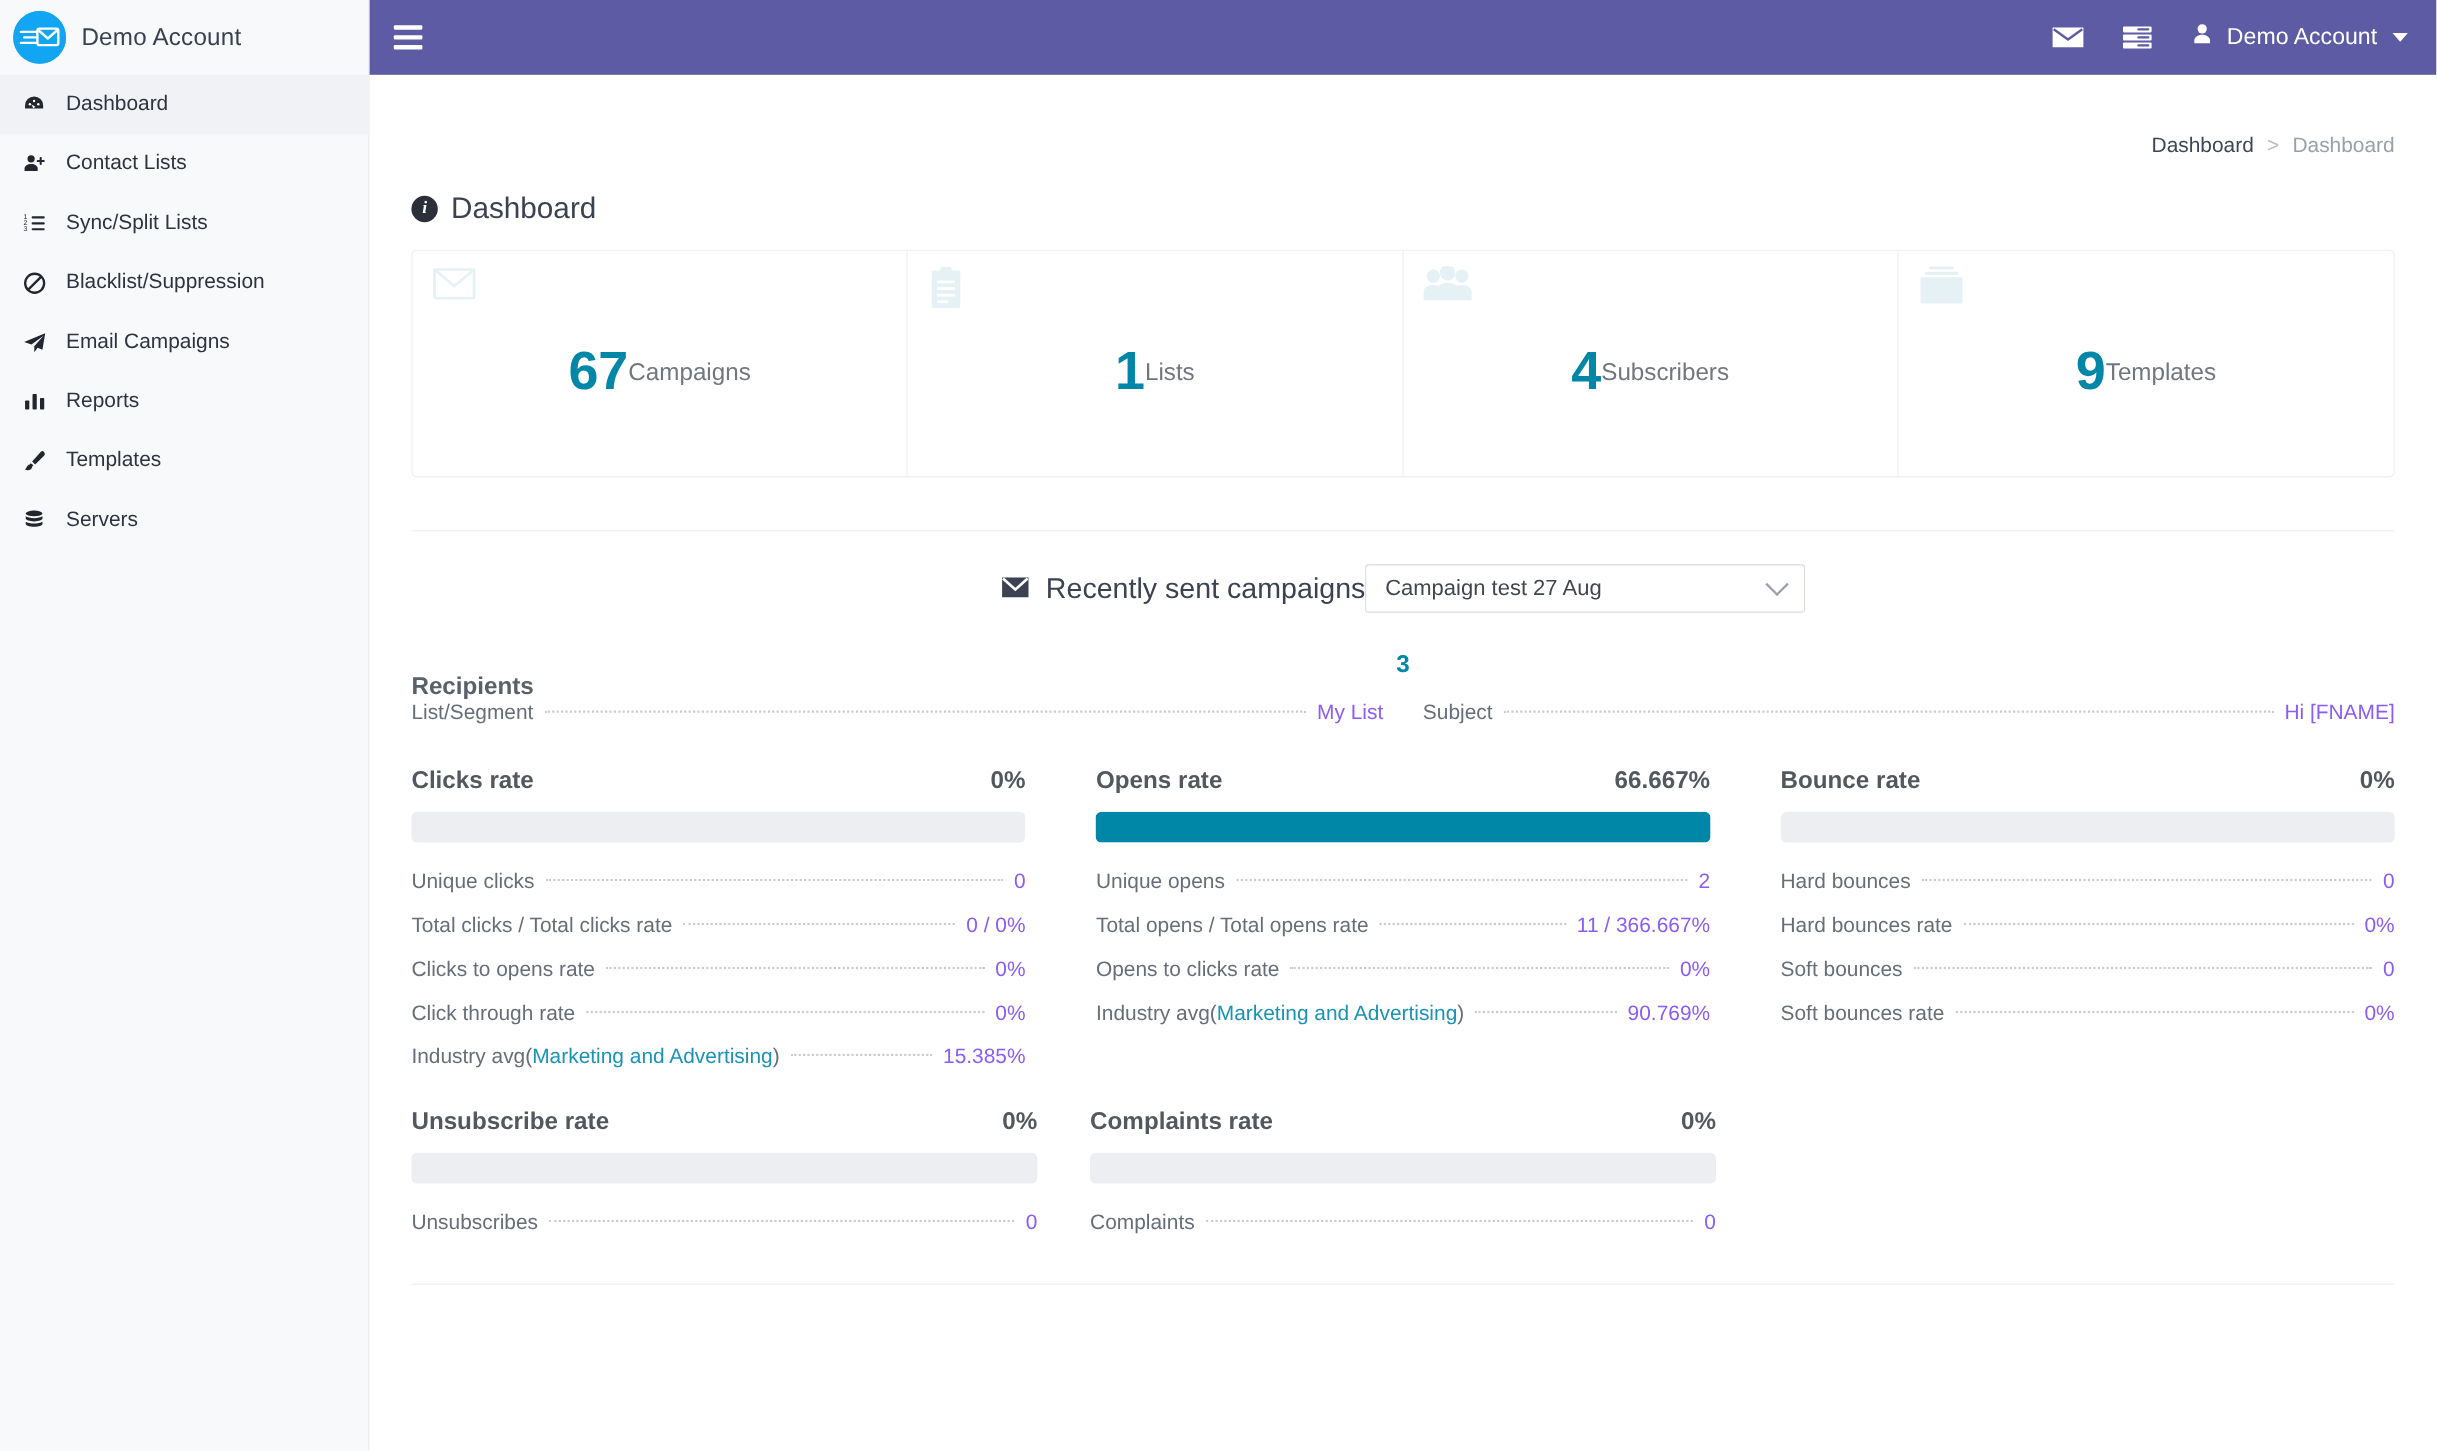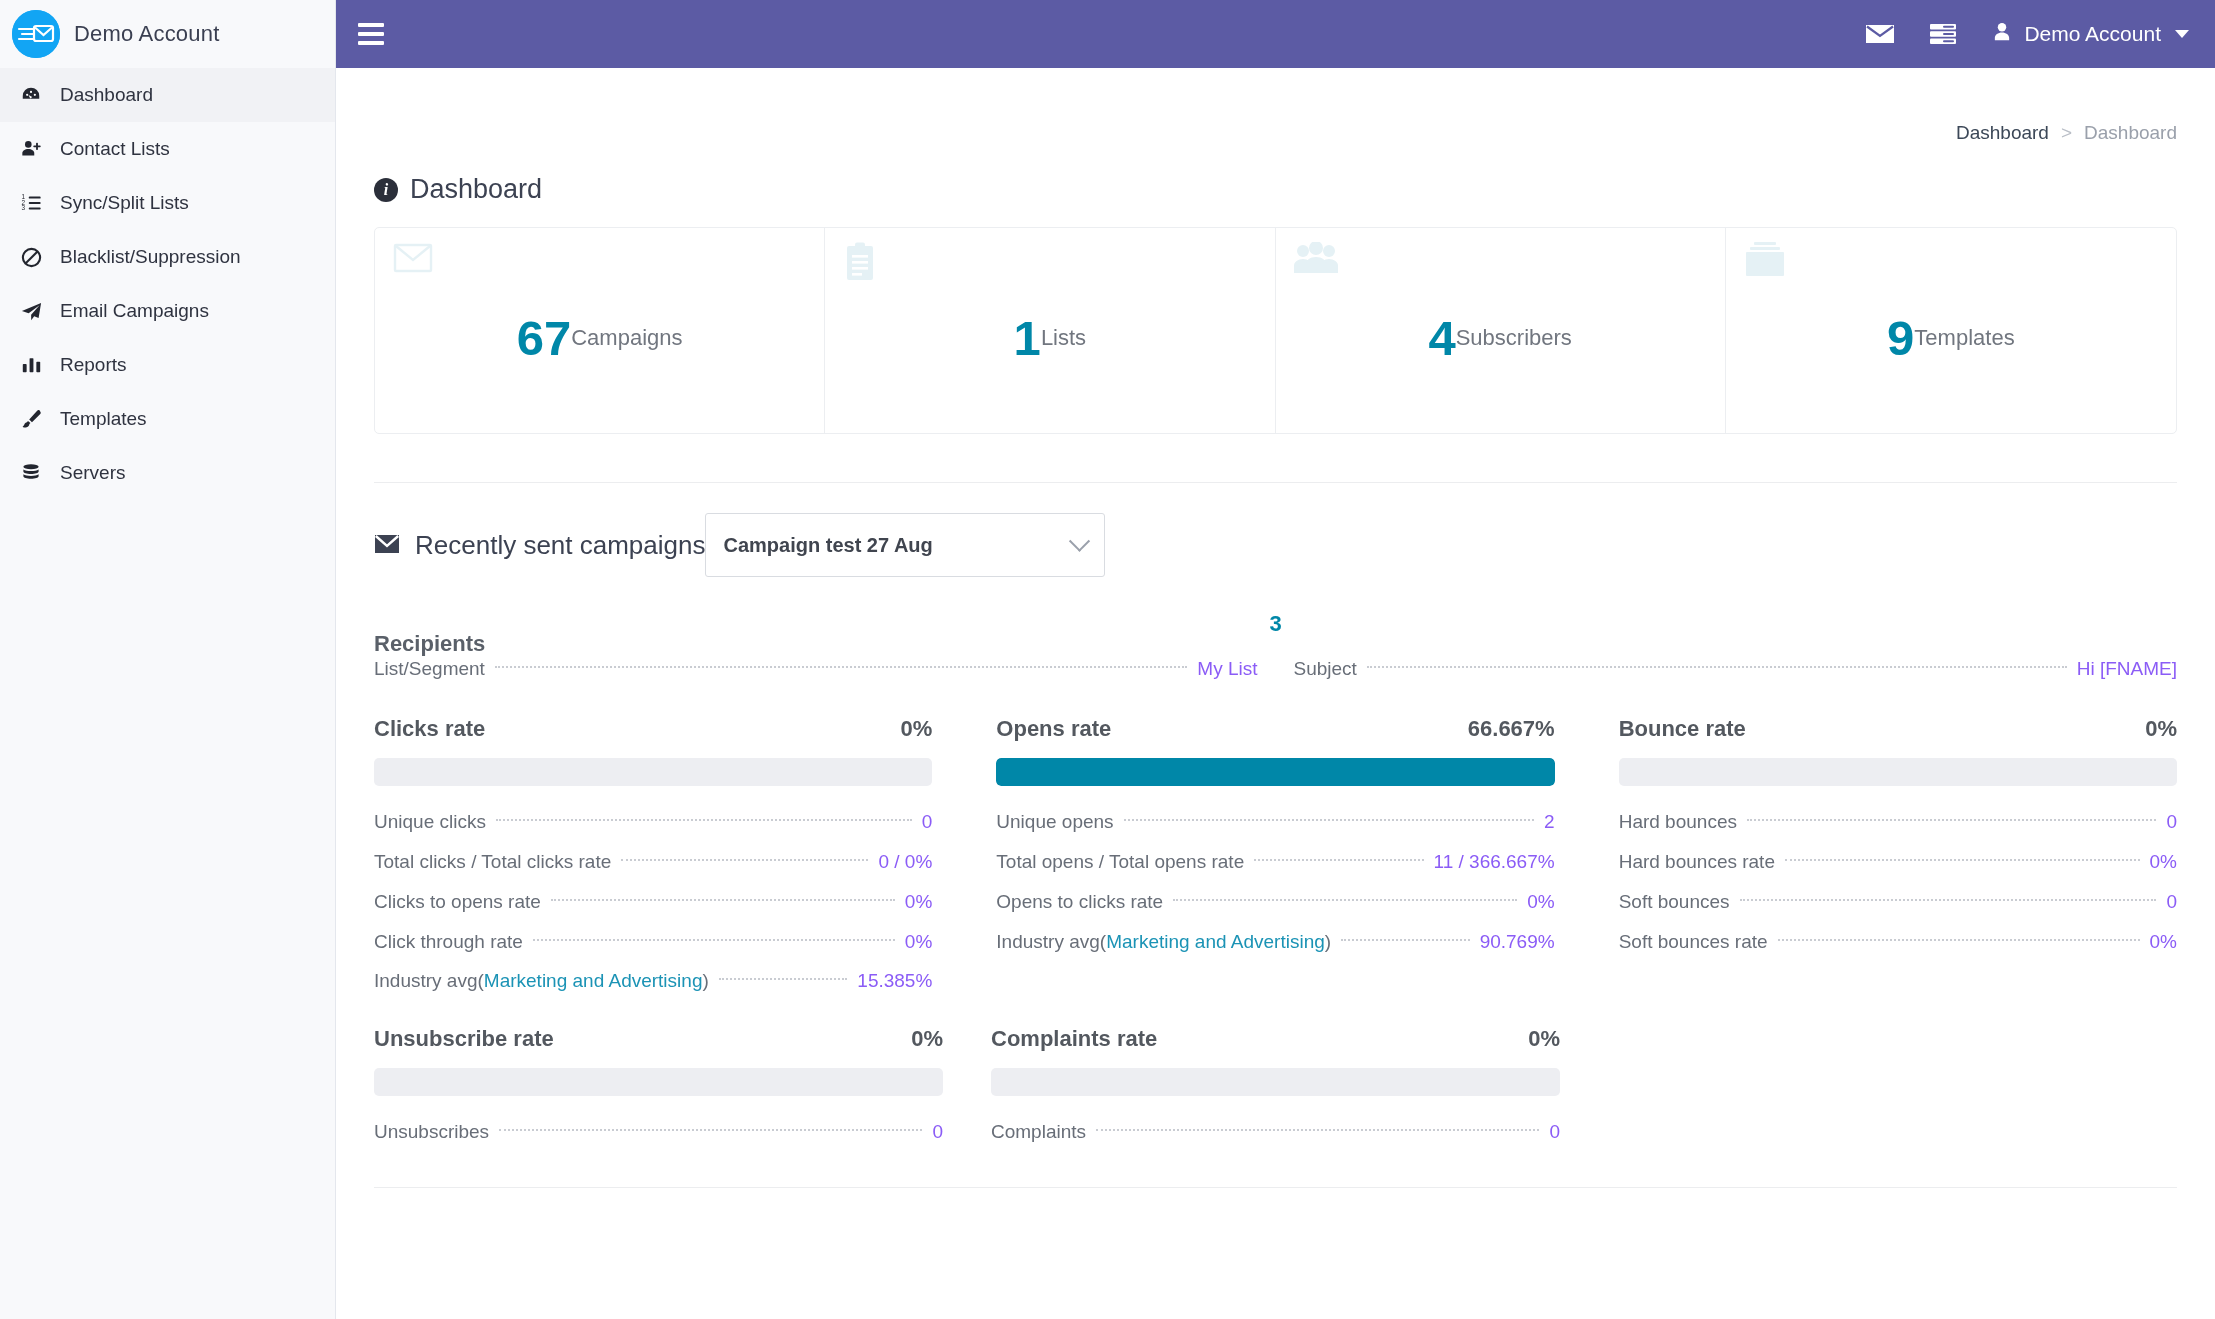--- a/index.html
+++ b/index.html
@@ -110,32 +110,32 @@
   }
   .stat-num {
     font-size: 49px; font-weight: bold; color: #0087a8; line-height: 1;
     margin-top: 16px;
   }
   .stat-label { font-size: 22px; color: #71767f; margin-top: 14px; }
 
   .hr { height: 1px; background: #ecedef; margin: 48px 0 0 0; }
 
   .sec-head {
-    display: flex; align-items: center; justify-content: flex-start;
+    display: flex; align-items: center; justify-content: center;
     margin-top: 30px;
   }
   .sec-title {
     display: flex; align-items: center; gap: 15px;
     font-size: 26px; color: #3c4252;
   }
   .campaign-select {
-    width: 400px; height: 64px;
+    width: 400px; height: 44px;
     border: 1px solid #d9dce1; border-radius: 3px; background: #fff;
     display: flex; align-items: center; justify-content: space-between;
-    padding: 0 17px; font-size: 20px; color: #40454f; cursor: pointer; font-weight: bold;
+    padding: 0 17px; font-size: 20px; color: #40454f; cursor: pointer;
   }
   .chev { width: 15px; height: 15px; border-right: 2px solid #9aa0ab; border-bottom: 2px solid #9aa0ab;
           transform: rotate(45deg) translate(-3px,-3px); }
   .recipients-label { font-weight: bold; color: #5a6069; margin-top: 20px; }
   .recipients-val {
     color: #0087a8; font-weight: bold; font-size: 22px;
     margin-left: auto; margin-right: auto;
     position: absolute; left: 0; right: 0; text-align: center;
   }
   .recipients-wrap { position: relative; margin-top: 34px; height: 28px; }

